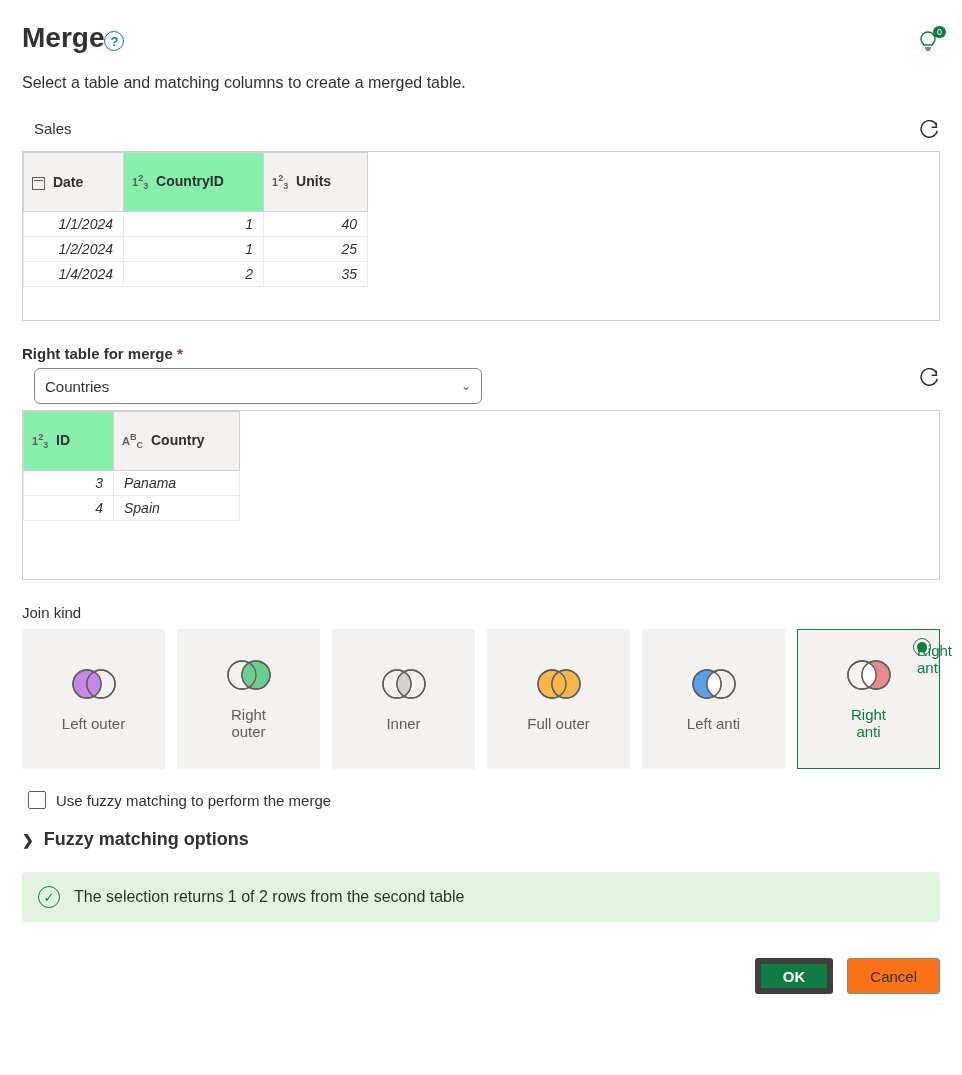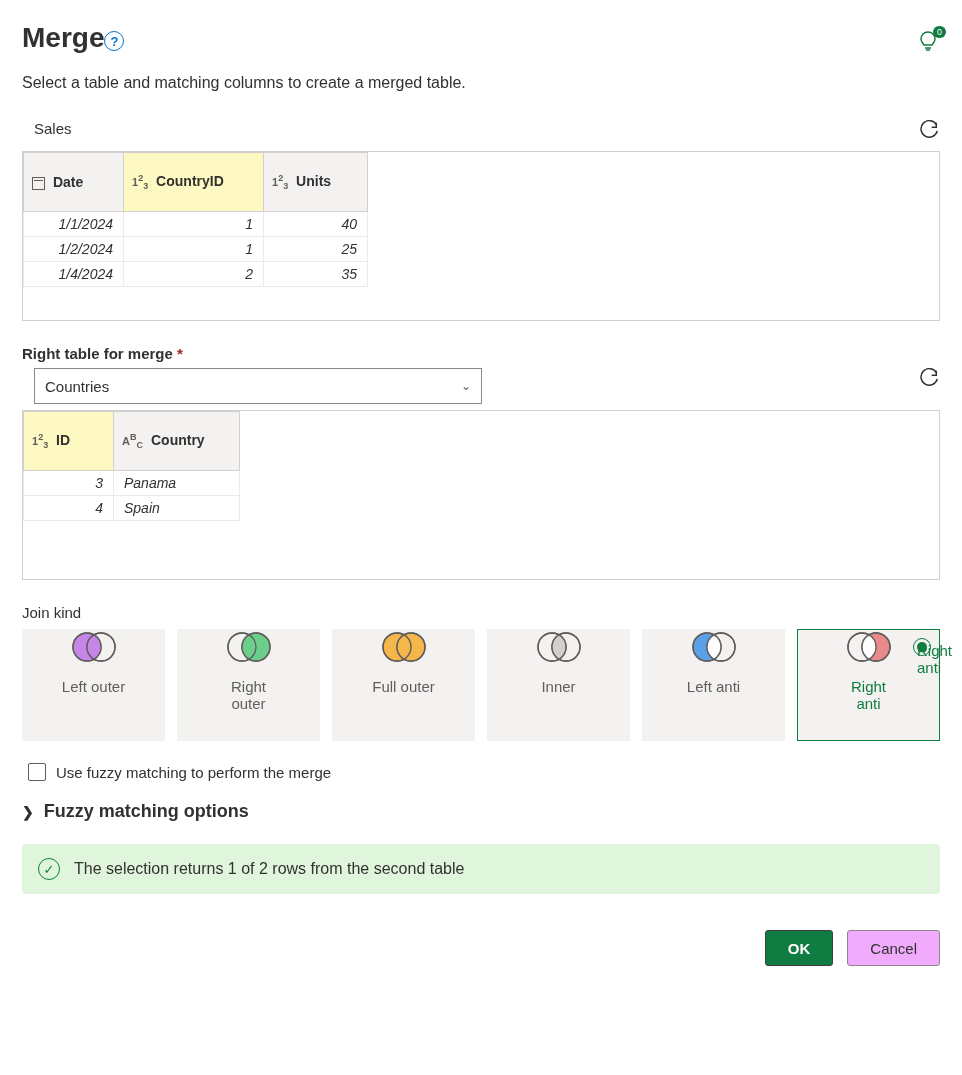--- a/index.html
+++ b/index.html
@@ -54,49 +54,49 @@
     font-size: 14px;
   }
   .grid-table th {
     background:#f3f2f1;
     border:1px solid #d2d0ce;
     padding: 20px 8px;
     text-align:left;
     font-weight:600;
     white-space:nowrap;
   }
-  .grid-table th.selected { background:#fef9c3; }
+  .grid-table th.selected { background:#86efac; }
   .grid-table td {
     border:1px solid #edebe9;
     padding: 4px 10px;
     font-style: italic;
     white-space:nowrap;
   }
   .grid-table td.num { text-align:right; }
   .type-ico { font-size:11px; color:#605e5c; margin-right:4px; vertical-align:baseline; }
   .type-ico sub { font-size:9px; }
   .cal-ico { display:inline-block; width:13px; height:13px; border:1px solid #605e5c; position:relative; margin-right:4px; vertical-align:middle;}
   .cal-ico::before { content:""; position:absolute; top:2px; left:1px; right:1px; height:1px; background:#605e5c;}
 
   .field-label { font-size:15px; font-weight:600; margin: 24px 0 6px 0; }
   .req { color:#a4262c; }
   .select {
     width: 448px; height: 36px;
-    border:1px solid #8a8886; border-radius:0;
+    border:1px solid #8a8886; border-radius:6px;
     display:flex; align-items:center; justify-content:space-between;
     padding: 0 10px;
     font-size:15px;
   }
   .chev { font-size:12px; color:#605e5c; }
 
   .join-grid { display:flex; gap:12px; margin-top:8px; }
   .join-card {
     flex:1; background:#f3f2f1; border:1px solid #f3f2f1;
-    height:112px; display:flex; flex-direction:column;
-    align-items:center; justify-content:flex-start; gap:14px;
+    height:140px; display:flex; flex-direction:column;
+    align-items:center; justify-content:center; gap:14px;
     color:#605e5c; font-size:15px; text-align:center;
     position:relative; cursor:pointer;
   }
   .join-card.selected { border:1px solid #107c41; color:#107c41; }
   .join-card .radio {
     position:absolute; top:8px; right:8px;
     width:18px; height:18px; border:1.5px solid #107c41; border-radius:50%;
     display:flex; align-items:center; justify-content:center;
   }
   .join-card .radio .dot { width:10px; height:10px; background:#107c41; border-radius:50%; }
@@ -115,22 +115,22 @@
   .status-bar .ok-circ {
     width:22px; height:22px; border:1.5px solid #107c41; border-radius:50%;
     display:flex; align-items:center; justify-content:center; color:#107c41; font-size:13px;
   }
 
   .footer { display:flex; justify-content:flex-end; gap:14px; margin-top:36px; }
   .btn {
     height:36px; padding:0 22px; font-size:15px; border-radius:3px;
     display:flex; align-items:center; cursor:pointer;
   }
-  .btn-primary { background:#0f7b5c; background:#107c41; border:1px solid #404040; color:#fff; font-weight:600;}
-  .btn-secondary { background:#f0abfc; border:1px solid #8a8886; color:#323130; }
+  .btn-primary { background:#0f7b5c; background:#107c41; border:6px solid #404040; color:#fff; font-weight:600;}
+  .btn-secondary { background:#f97316; border:1px solid #8a8886; color:#323130; }
 </style>
 </head>
 <body>
 
 <div class="header-row">
   <div class="title-wrap">
     <h1>Merge</h1>
     <div class="help-icon">?</div>
   </div>
   <div class="bulb">
@@ -246,47 +246,47 @@
       <circle cx="32" cy="17" r="14" fill="#6bcf8b" clip-path="url(#clip-right-outer)"></circle>
       <circle cx="18" cy="17" r="14" fill="none" stroke="#605e5c" stroke-width="1.4"></circle>
       <circle cx="32" cy="17" r="14" fill="none" stroke="#605e5c" stroke-width="1.4"></circle>
     </svg>
     <div>Right<br>outer</div>
   </div>
     <div class="join-card">
 
     <svg width="50" height="34" viewBox="0 0 50 34">
       <defs>
+        <clipPath id="clip-inner">
+            <circle cx="18" cy="17" r="14"></circle>
+          </clipPath>
+      </defs>
+      <circle cx="18" cy="17" r="14" fill="none" stroke="#605e5c" stroke-width="1.4"></circle>
+      <circle cx="32" cy="17" r="14" fill="none" stroke="#605e5c" stroke-width="1.4"></circle>
+      <circle cx="32" cy="17" r="14" fill="#d2d0ce" clip-path="url(#clip-inner)"></circle>
+      <circle cx="18" cy="17" r="14" fill="none" stroke="#605e5c" stroke-width="1.4"></circle>
+      <circle cx="32" cy="17" r="14" fill="none" stroke="#605e5c" stroke-width="1.4"></circle>
+    </svg>
+    <div>Inner</div>
+  </div>
+    <div class="join-card">
+
+    <svg width="50" height="34" viewBox="0 0 50 34">
+      <defs>
         <clipPath id="clip-full-outer">
             <circle cx="18" cy="17" r="14"></circle>
           </clipPath>
       </defs>
       <circle cx="18" cy="17" r="14" fill="#f5b64a" stroke="#605e5c" stroke-width="1.4"></circle>
       <circle cx="32" cy="17" r="14" fill="#f5b64a" stroke="#605e5c" stroke-width="1.4"></circle>
       <circle cx="32" cy="17" r="14" fill="#f5b64a" clip-path="url(#clip-full-outer)"></circle>
       <circle cx="18" cy="17" r="14" fill="none" stroke="#605e5c" stroke-width="1.4"></circle>
       <circle cx="32" cy="17" r="14" fill="none" stroke="#605e5c" stroke-width="1.4"></circle>
     </svg>
     <div>Full outer</div>
-  </div>
-    <div class="join-card">
-
-    <svg width="50" height="34" viewBox="0 0 50 34">
-      <defs>
-        <clipPath id="clip-inner">
-            <circle cx="18" cy="17" r="14"></circle>
-          </clipPath>
-      </defs>
-      <circle cx="18" cy="17" r="14" fill="none" stroke="#605e5c" stroke-width="1.4"></circle>
-      <circle cx="32" cy="17" r="14" fill="none" stroke="#605e5c" stroke-width="1.4"></circle>
-      <circle cx="32" cy="17" r="14" fill="#d2d0ce" clip-path="url(#clip-inner)"></circle>
-      <circle cx="18" cy="17" r="14" fill="none" stroke="#605e5c" stroke-width="1.4"></circle>
-      <circle cx="32" cy="17" r="14" fill="none" stroke="#605e5c" stroke-width="1.4"></circle>
-    </svg>
-    <div>Inner</div>
   </div>
     <div class="join-card">
 
     <svg width="50" height="34" viewBox="0 0 50 34">
       <defs>
         <clipPath id="clip-left-anti">
             <circle cx="18" cy="17" r="14"></circle>
           </clipPath>
       </defs>
       <circle cx="18" cy="17" r="14" fill="#5aa0e6" stroke="#605e5c" stroke-width="1.4"></circle>

